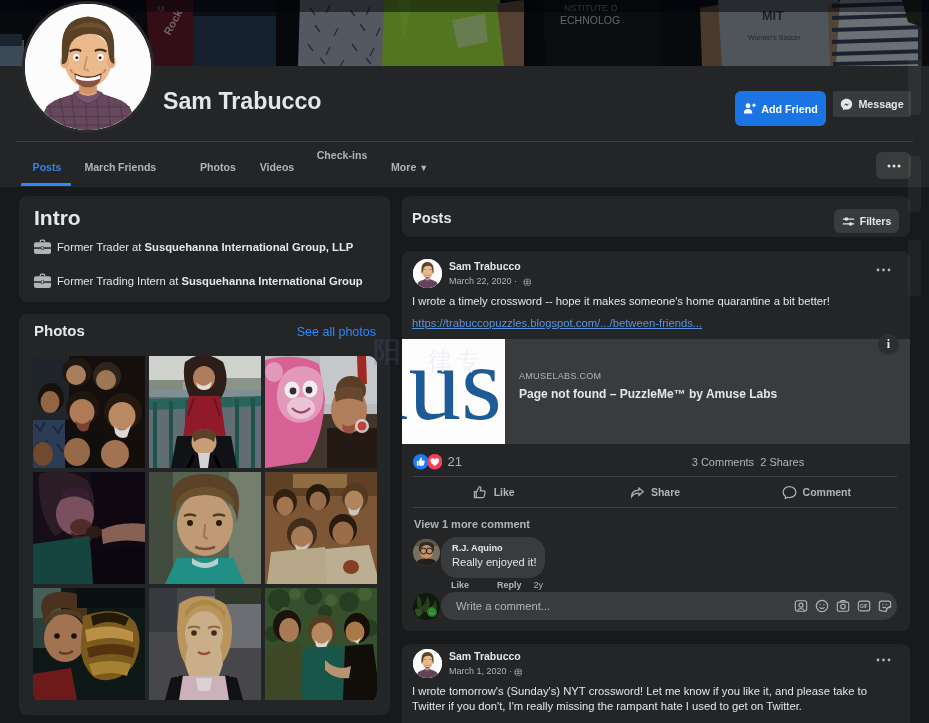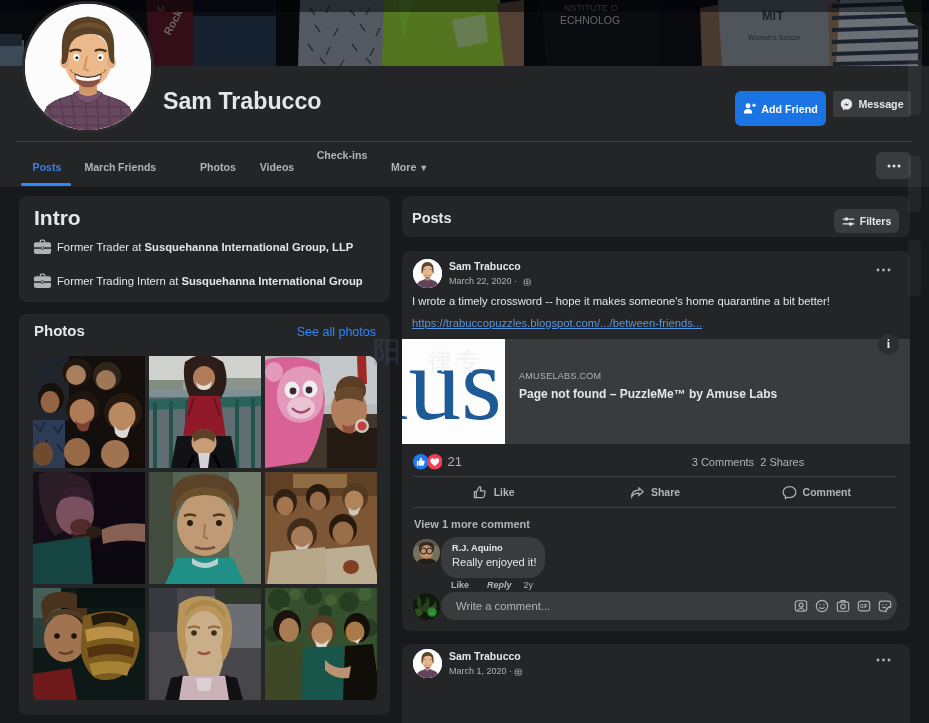--- a/index.html
+++ b/index.html
@@ -472,21 +472,21 @@
         <circle cx="10.5" cy="12" r="3" fill="none" stroke="#1a1a1a" stroke-width="1"></circle>
         <circle cx="16.5" cy="12" r="3" fill="none" stroke="#1a1a1a" stroke-width="1"></circle>
         <path d="M13,12 L14,12" stroke="#1a1a1a" stroke-width="1"></path>
         <path d="M10,19 Q13.5,21.5 17,19" stroke="#7a4a34" stroke-width="1" fill="none"></path>
         <path d="M2,27 Q4,20 9,20 L18,20 Q23,20 25,27 Z" fill="#23201a"></path>
       </svg>
 </div>
 <div class="abs" style="left:441px;top:536.5px;width:104px;height:41px;background:#3a3b3c;border-radius:16px;"></div>
 <div class="abs" style="left:452px;top:543px;font-size:9.2px;font-weight:bold;color:#e4e6eb;line-height:11px;">R.J. Aquino</div>
 <div class="abs" style="left:452px;top:556px;font-size:11.1px;color:#e4e6eb;line-height:13px;">Really enjoyed it!</div>
-<div class="abs" style="left:451px;top:580px;font-size:9px;font-weight:bold;color:#b0b3b8;line-height:10px;">Like<span style="margin-left:18px;font-style:italic;">Reply</span><span style="margin-left:12px;font-weight:normal;">2y</span></div>
+<div class="abs" style="left:451px;top:580px;font-size:9px;font-weight:bold;color:#b0b3b8;line-height:10px;">Like<span style="margin-left:28px;">Reply</span><span style="margin-left:12px;font-weight:normal;">2y</span></div>
 <div class="abs" style="left:413px;top:593px;width:27px;height:27px;border-radius:50%;overflow:hidden;">
   <svg width="27" height="27" viewBox="0 0 27 27">
         <rect width="27" height="27" fill="#101a0c"></rect>
         <path d="M4,2 Q10,6 8,14 Q14,10 14,3 Q18,8 16,15 Q22,12 22,6 L24,14 Q20,20 12,19 Q5,18 4,10 Z" fill="#27401a"></path>
         <path d="M2,16 Q8,14 10,20 L6,24 Q2,22 2,16 Z" fill="#315022"></path>
         <circle cx="19" cy="19" r="5" fill="#27742a"></circle>
         <circle cx="19" cy="19" r="3.2" fill="#37983a"></circle>
         <path d="M17,19 Q19,16 21,19" stroke="#246a24" stroke-width="1" fill="none"></path>
       </svg>
 </div>
@@ -528,18 +528,19 @@
 <div class="abs" style="left:449px;top:649.5px;font-size:10.5px;font-weight:bold;color:#e4e6eb;line-height:12px;">Sam Trabucco</div>
 <div class="abs" style="left:449px;top:665.8px;font-size:9px;color:#b0b3b8;line-height:10.5px;">March 1, 2020 ·</div>
 <svg class="abs" style="left:514px;top:667.5px;" width="8.5" height="8.5" viewBox="0 0 16 16">
       <use href="#globe"></use>
     </svg>
 <svg class="abs" style="left:876px;top:658px;" width="15" height="4" viewBox="0 0 15 4" fill="#b0b3b8">
       <circle cx="2" cy="2" r="1.4"></circle>
       <circle cx="7.5" cy="2" r="1.4"></circle>
       <circle cx="13" cy="2" r="1.4"></circle>
     </svg>
+<div class="abs" style="left:412px;top:684px;width:487px;font-size:11.25px;color:#e4e6eb;line-height:15px;">I wrote tomorrow's (Sunday's) NYT crossword! Let me know if you like it, and please take to Twitter if you don't, I'm really missing the rampant hate I used to get on Twitter.</div>
 <div class="abs" style="left:412px;top:720px;font-size:11.25px;color:#5995e0;text-decoration:underline;line-height:15px;">https://www.nytimes.com/crosswords/game/daily/2020/03/01</div>
 <div class="abs" style="left:908px;top:59px;width:13px;height:56px;background:rgba(255,255,255,0.05);border-radius:4px;"></div>
 <div class="abs" style="left:908px;top:156px;width:13px;height:56px;background:rgba(255,255,255,0.05);border-radius:4px;"></div>
 <div class="abs" style="left:908px;top:240px;width:13px;height:56px;background:rgba(255,255,255,0.045);border-radius:4px;"></div>
 <div class="abs" style="left:373px;top:333px;font-size:28px;color:rgba(85,105,155,0.22);font-weight:bold;">阳</div>
 </div>
 
 </body></html>

